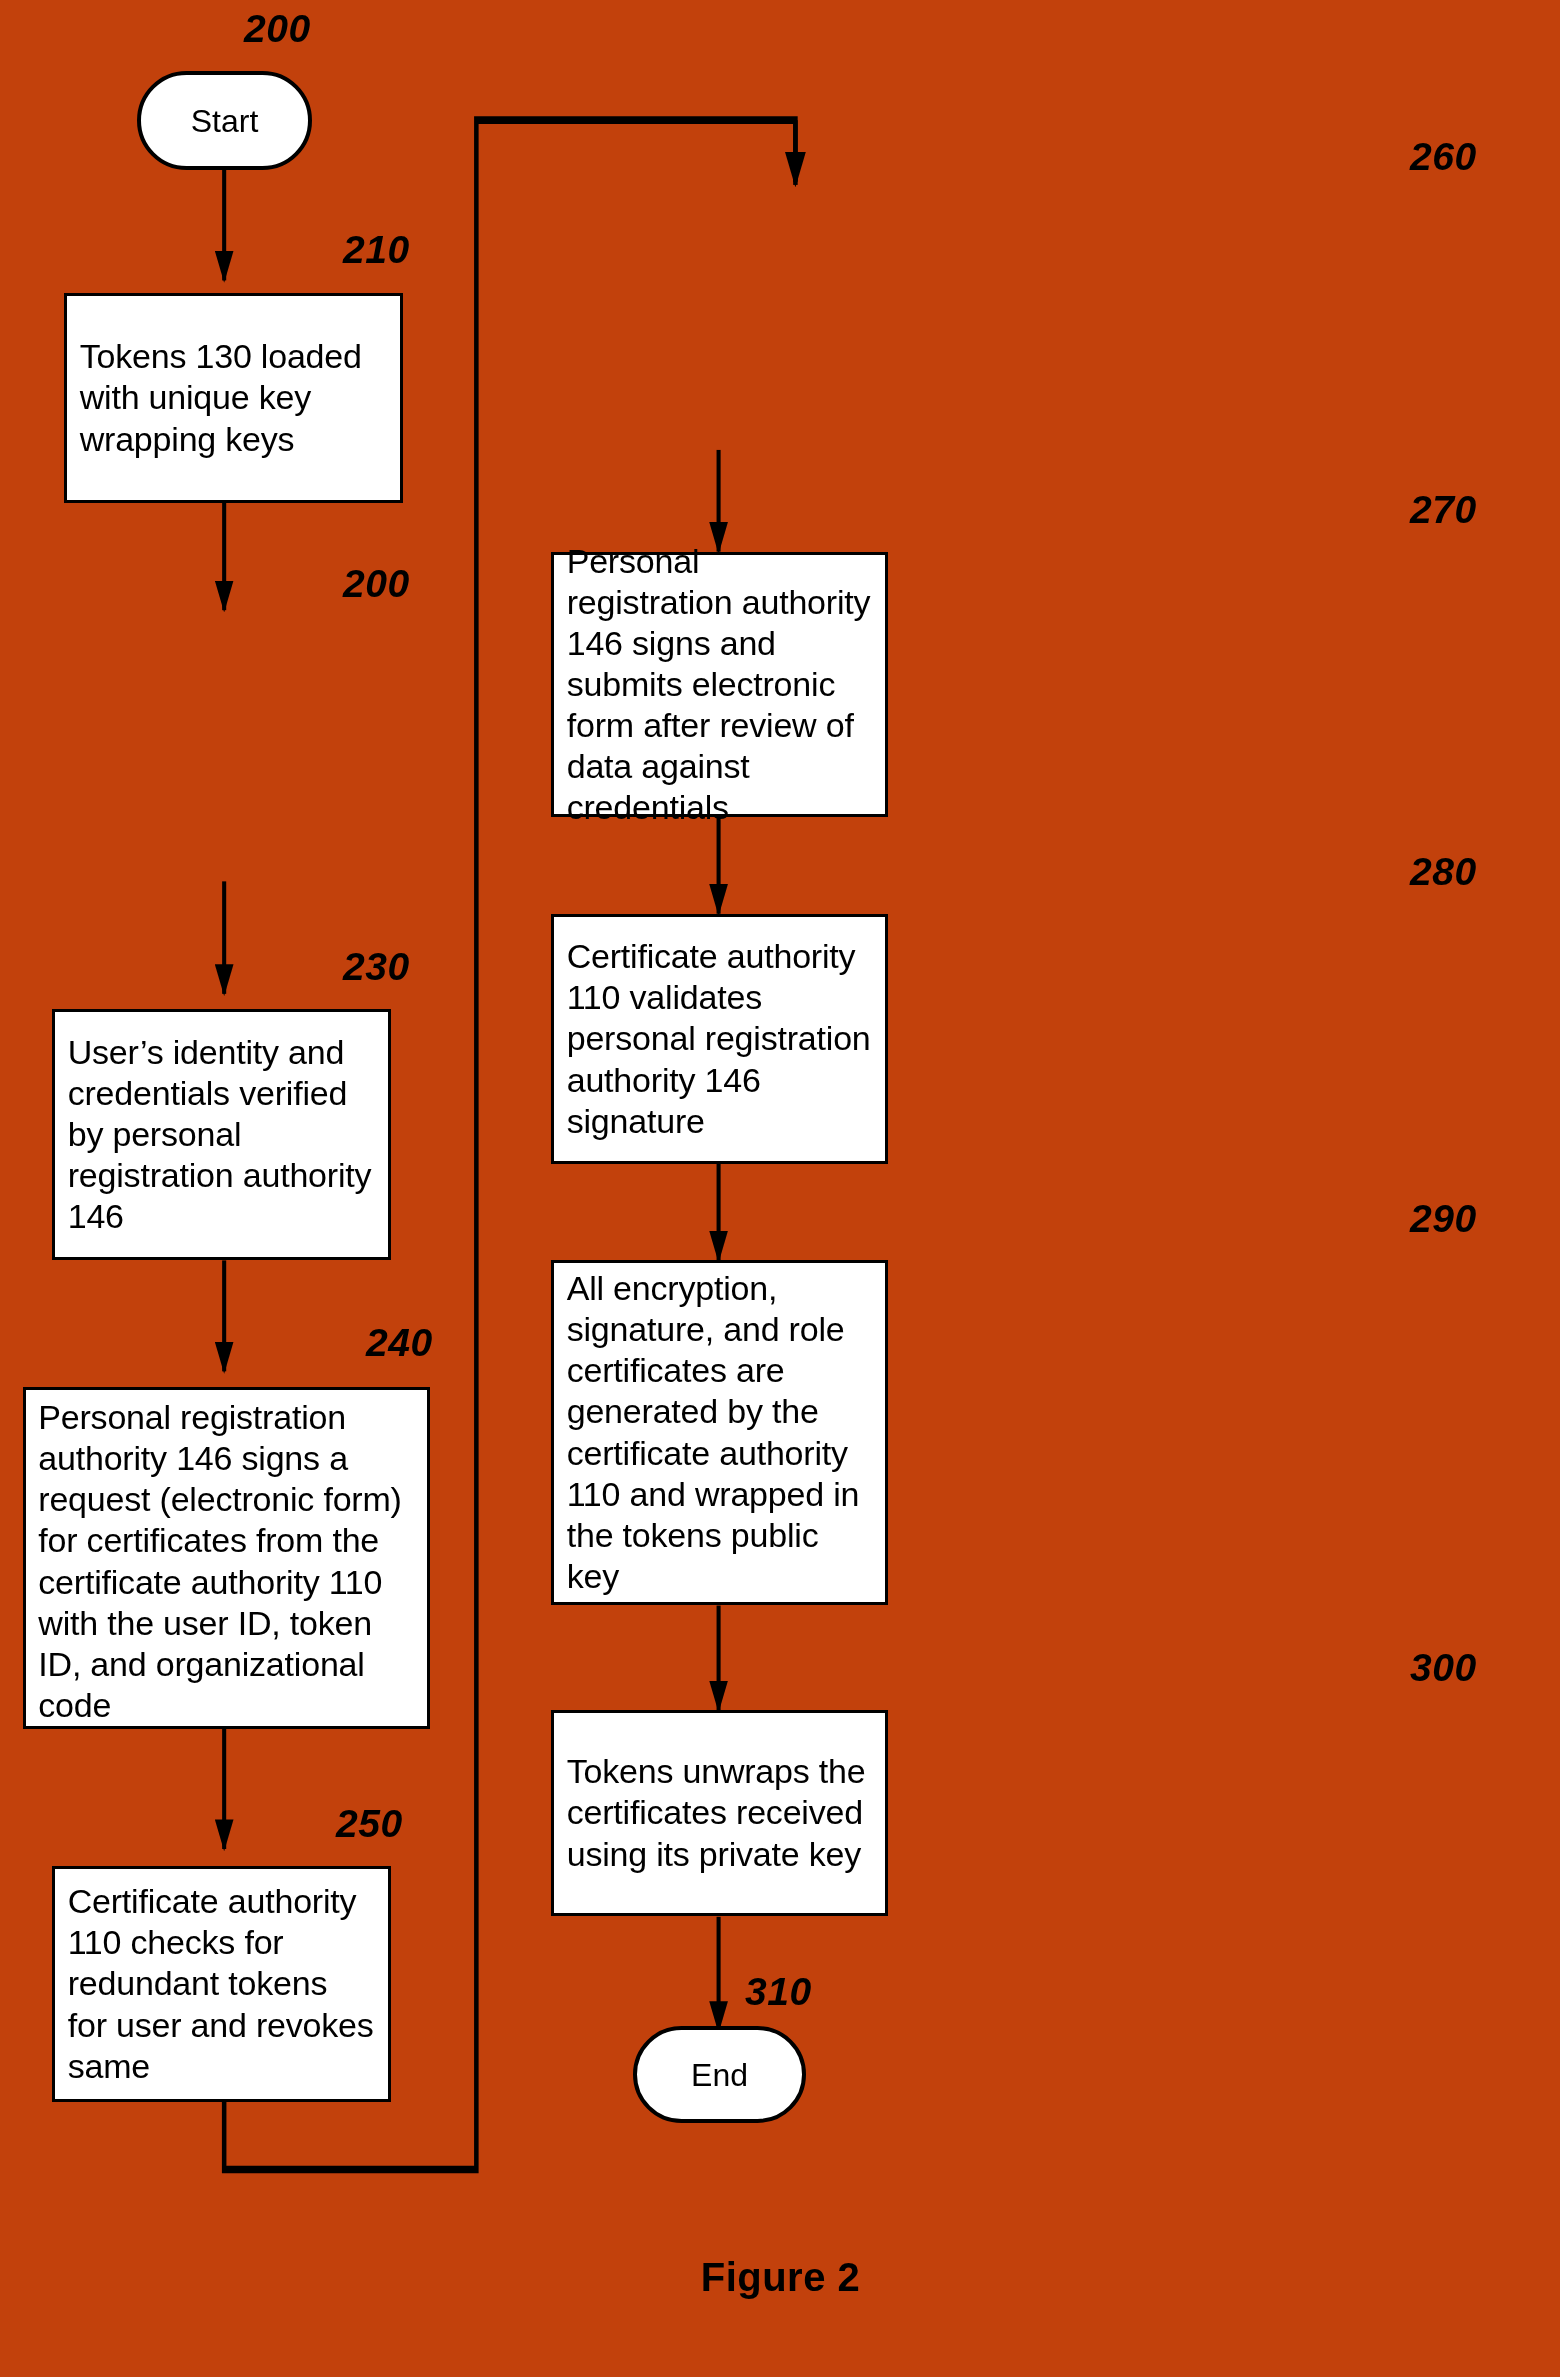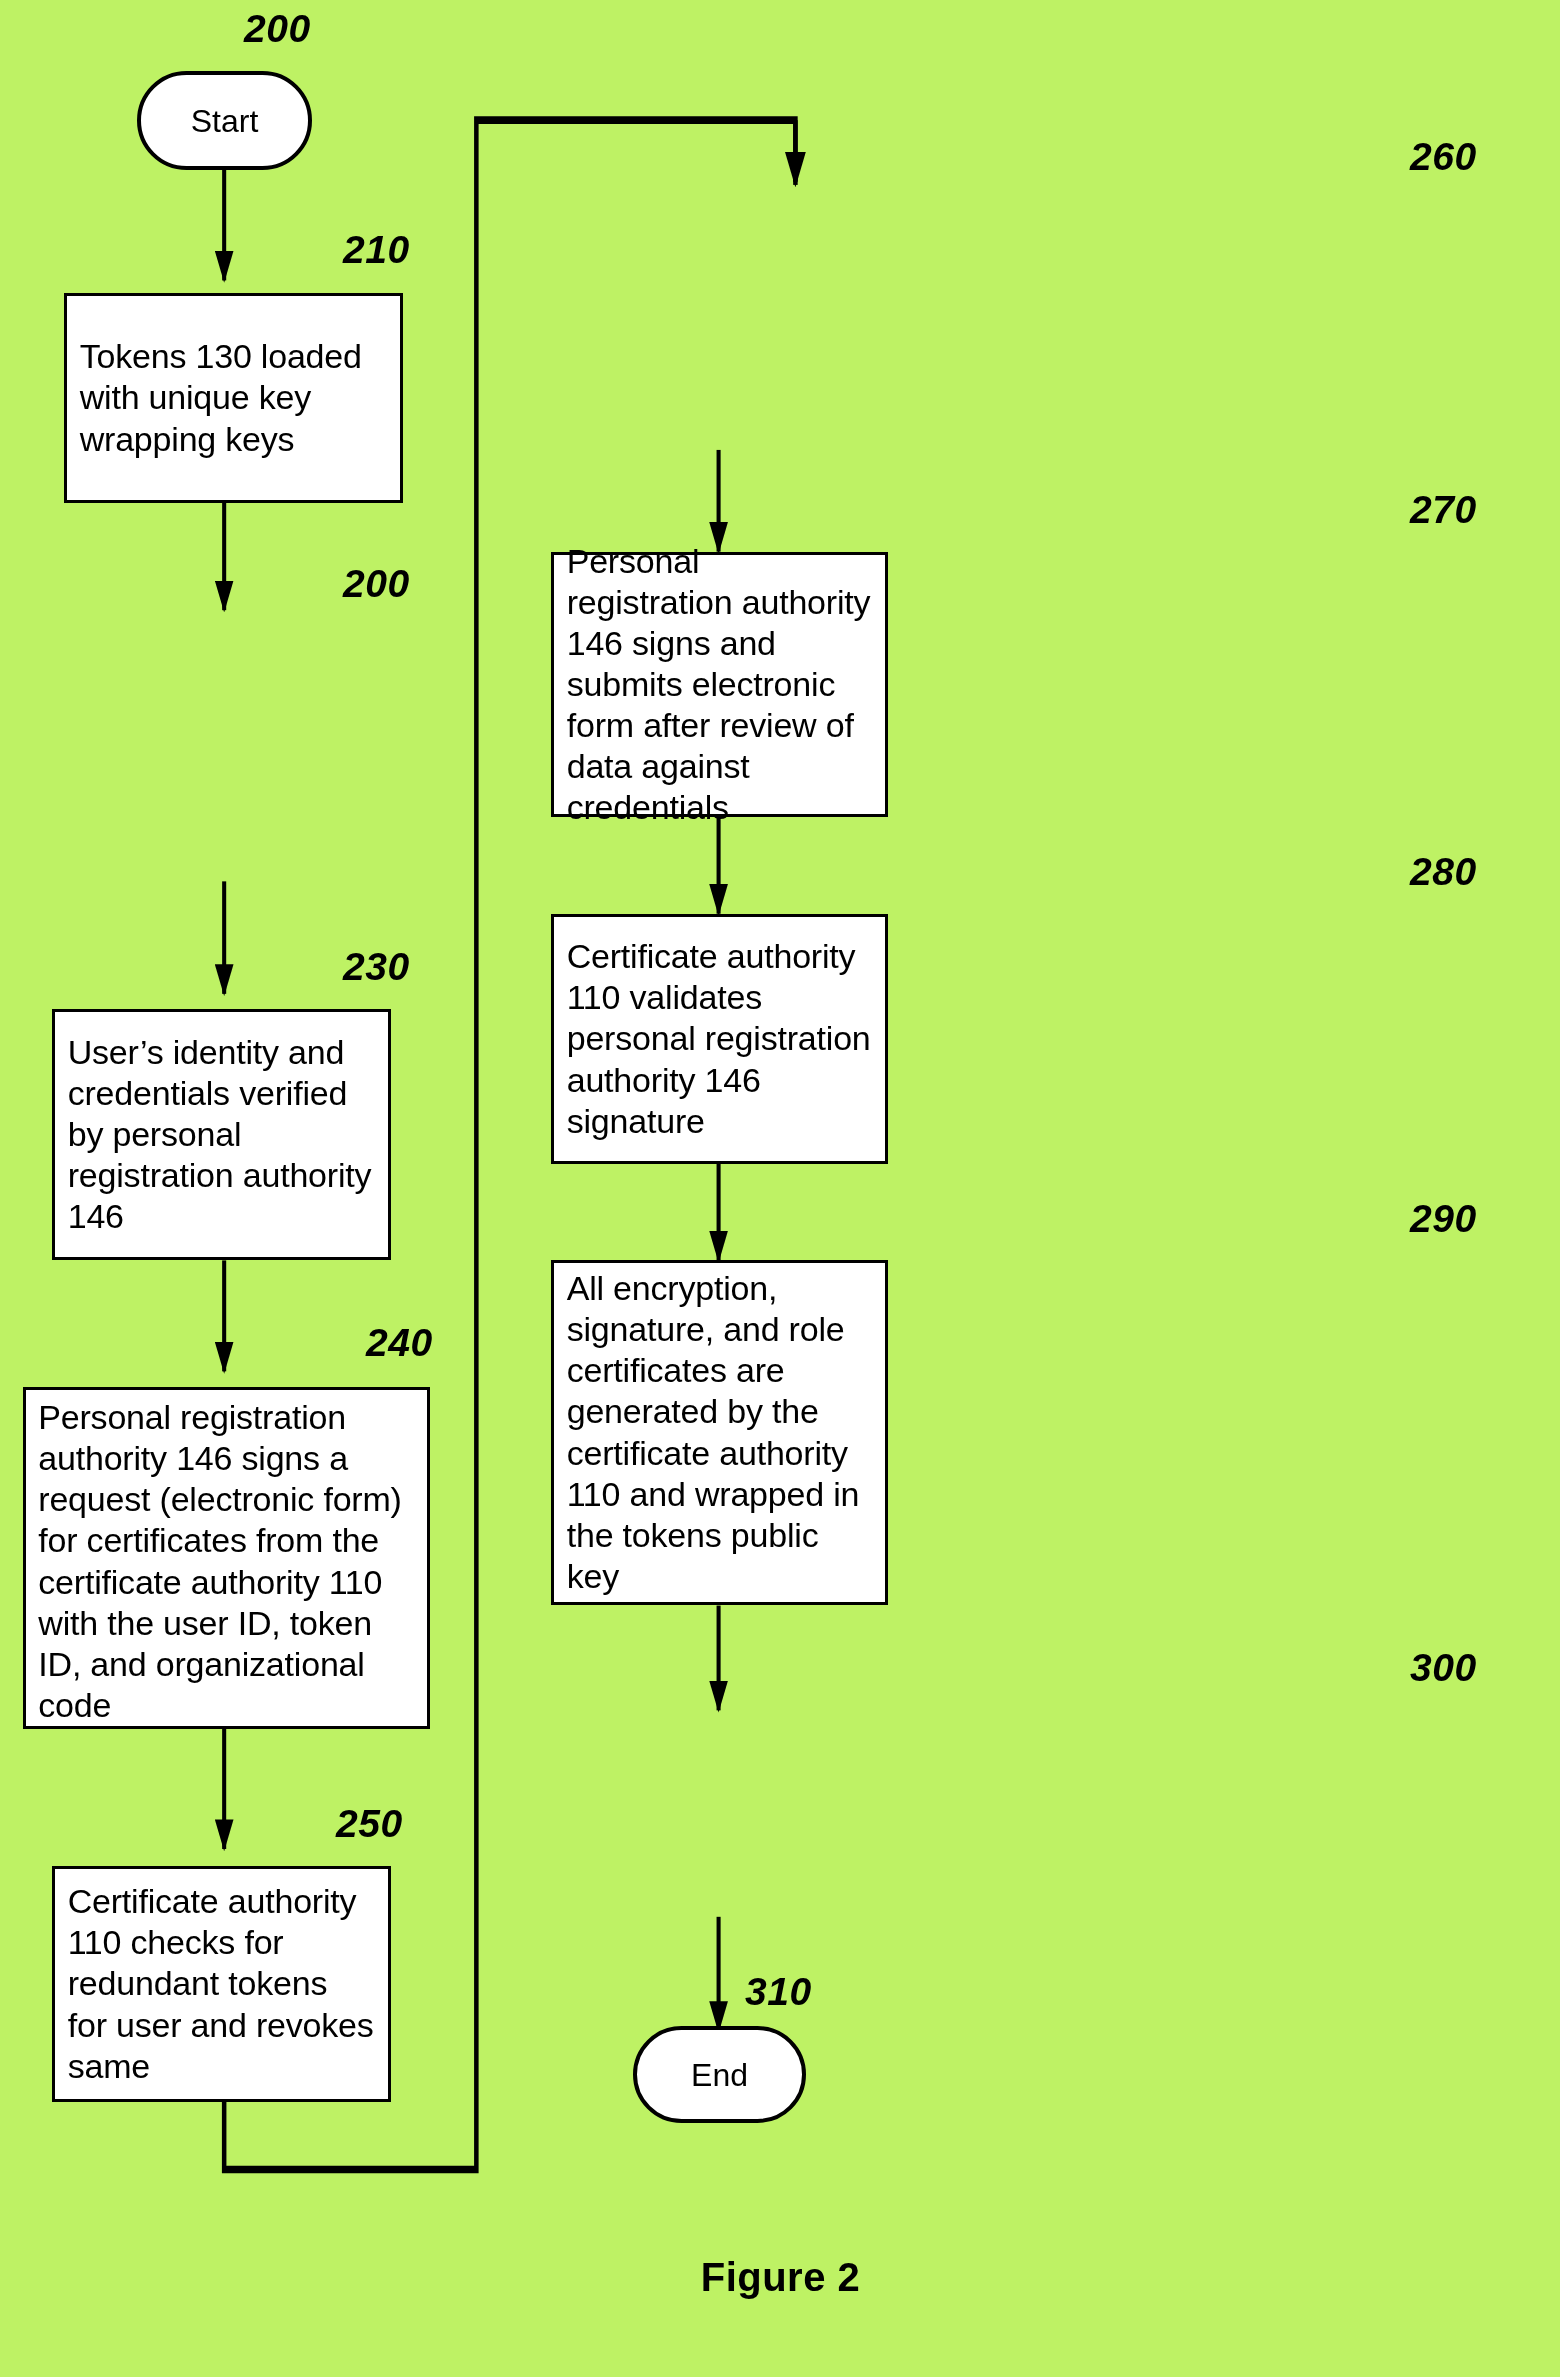--- a/index.html
+++ b/index.html
@@ -9,21 +9,21 @@
     background: #ffffff;
   }
   body {
     font-family: "Liberation Sans", sans-serif;
     color: #000000;
   }
   #page {
     position: relative;
     width: 1561px;
     height: 2377px;
-    background: #bef264;
+    background: #c2410c;
     overflow: hidden;
     text-decoration: underline;
   }
 
   
   #wires {
     position: absolute;
     left: 0;
     top: 0;
     width: 1561px;
@@ -178,20 +178,23 @@
   <div class="node" style="left: 551px; top: 914px; width: 337px; height: 250px;">
     <span class="txt">Certificate authority 110 validates personal registration authority 146 signature</span>
   </div>
 
   <div class="ref" style="left: 1410px; top: 1199px;">290</div>
   <div class="node" style="left: 551px; top: 1260px; width: 337px; height: 345px;">
     <span class="txt">All encryption, signature, and role certificates are generated by the certificate authority 110 and wrapped in the tokens public key</span>
   </div>
 
   <div class="ref" style="left: 1410px; top: 1648px;">300</div>
+  <div class="node" style="left: 551px; top: 1710px; width: 337px; height: 206px;">
+    <span class="txt">Tokens unwraps the certificates received using its private key</span>
+  </div>
 
   <div class="ref" style="left: 745px; top: 1972px;">310</div>
   <div class="term" style="left: 633px; top: 2026px; width: 173px; height: 97px;">
     <span class="txt">End</span>
   </div>
 
   <div id="caption">Figure 2</div>
 
 </div>
 

